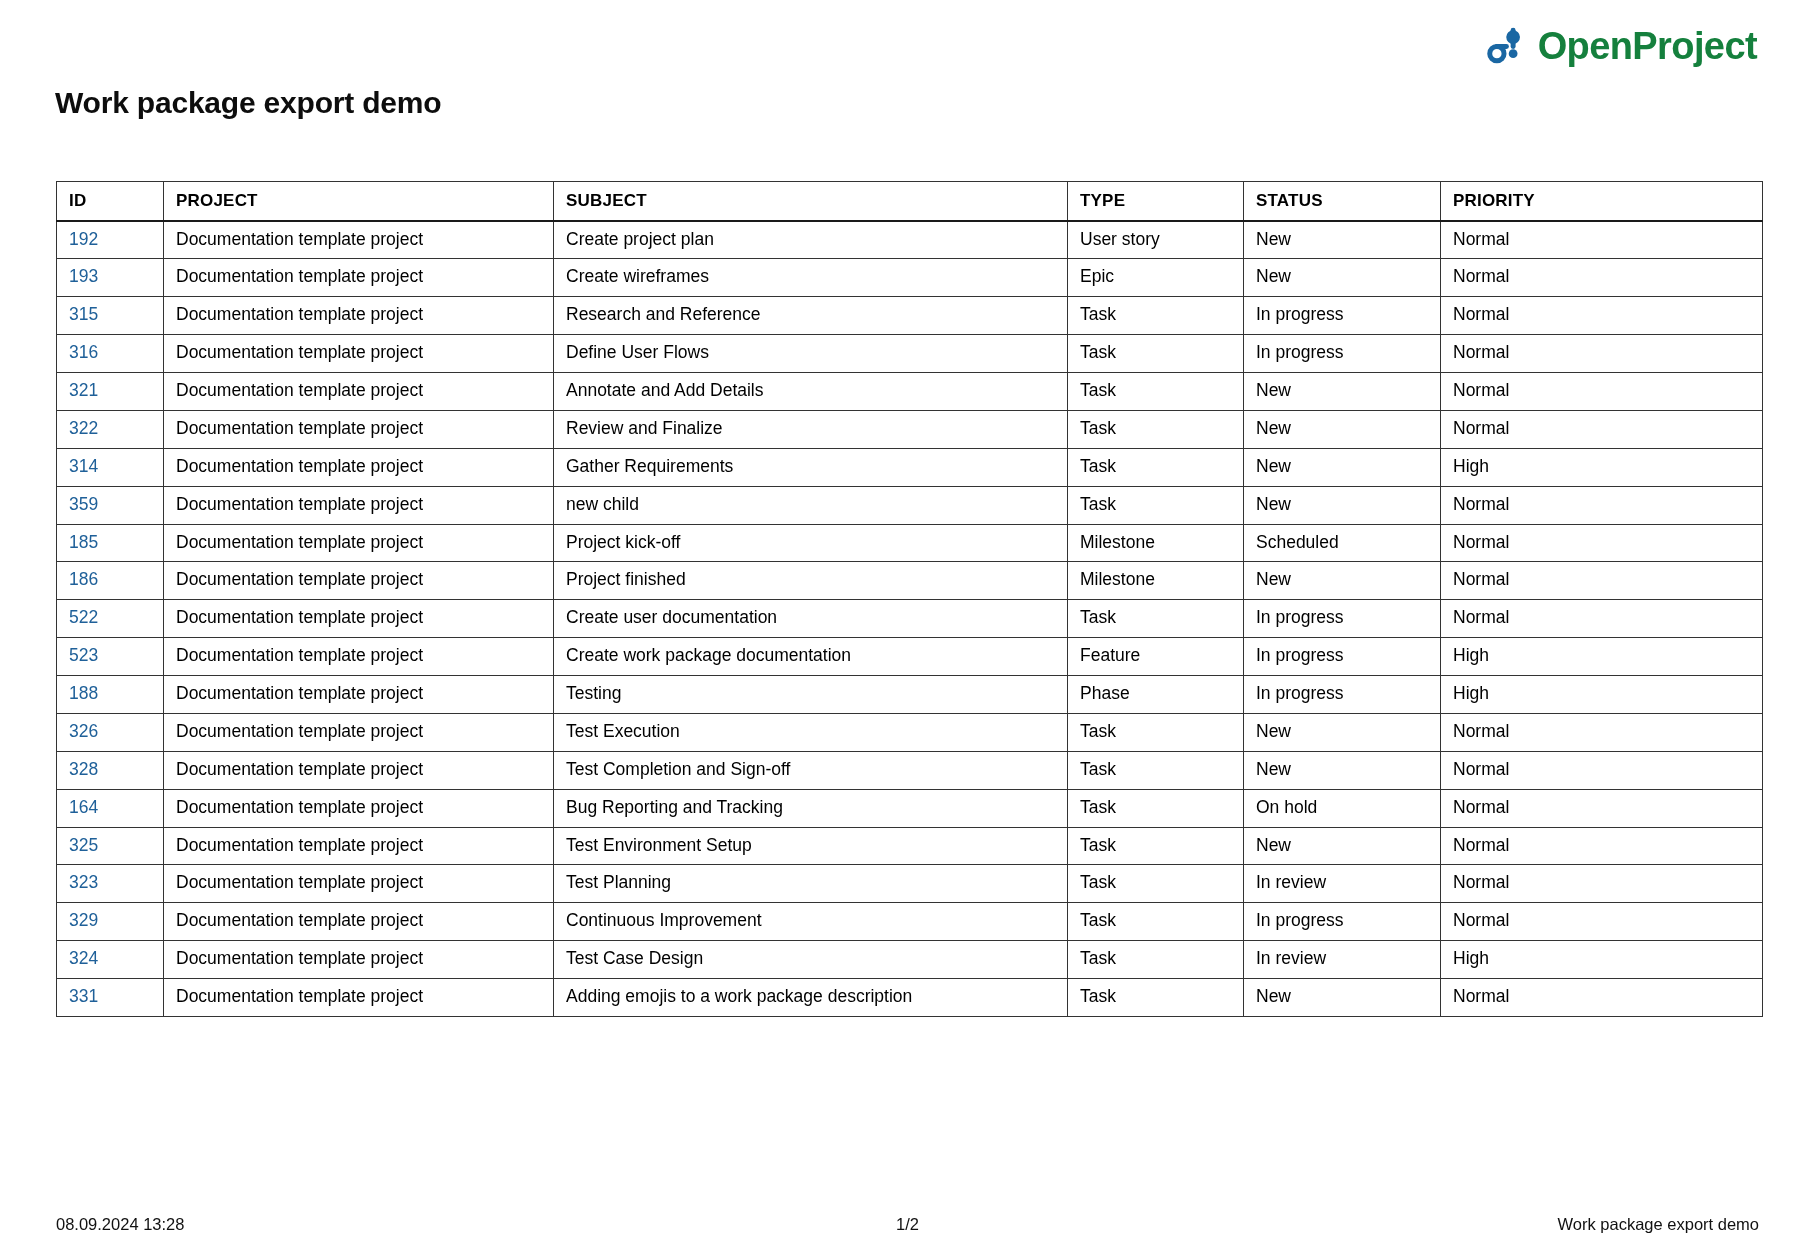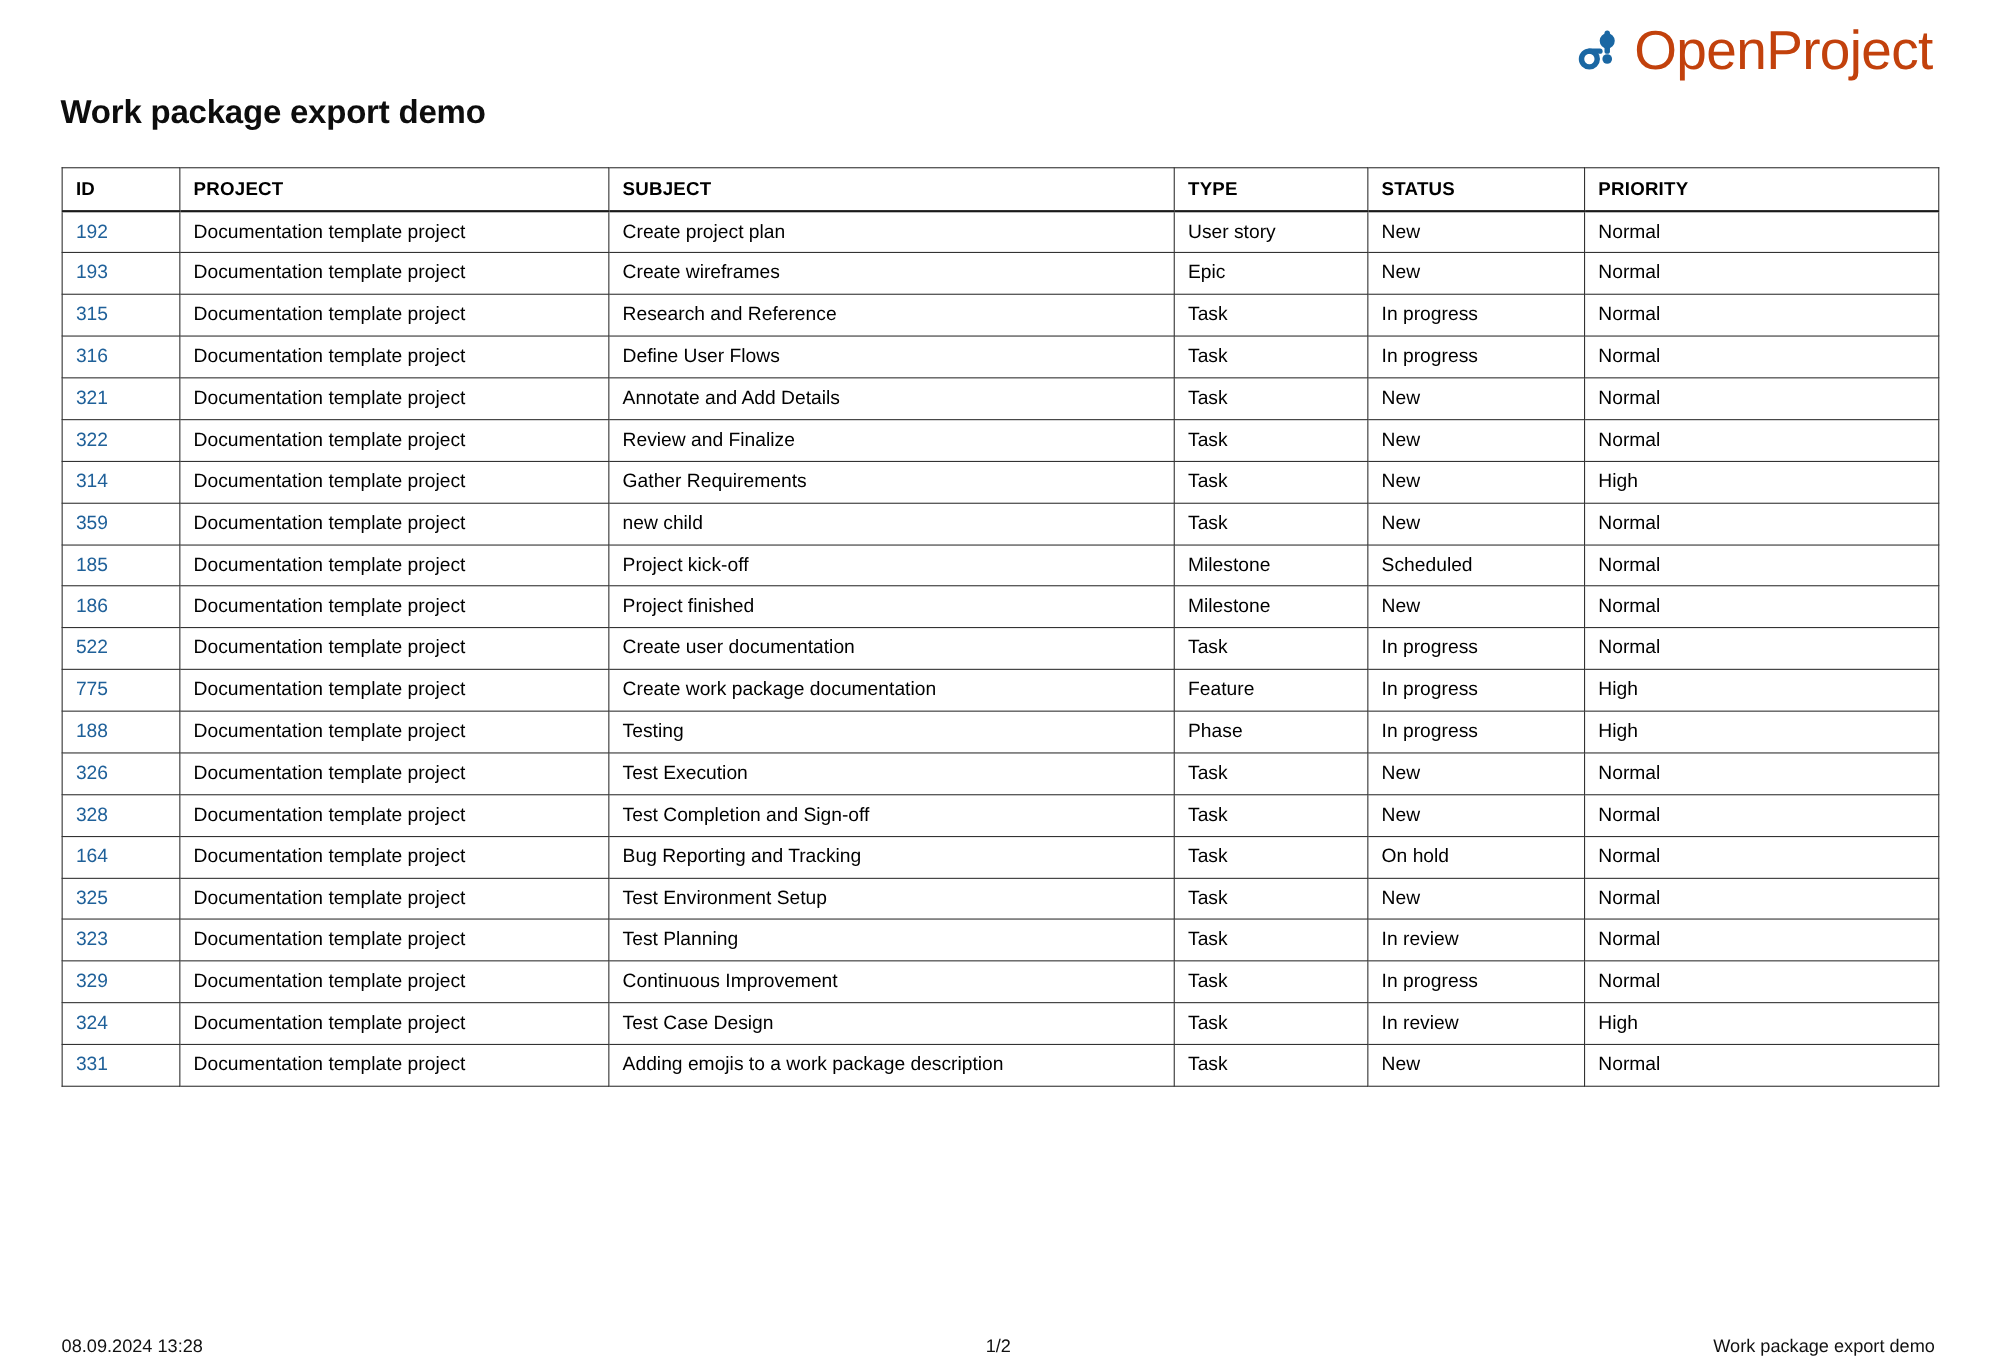--- a/index.html
+++ b/index.html
@@ -34,44 +34,44 @@
     align-items: center;
     gap: 12px;
   }
   .brand-mark {
     display: block;
     width: 42px;
     height: 42px;
   }
   .brand-wordmark {
     font-family: "Liberation Sans", sans-serif;
-    font-size: 50px;
-    font-weight: 400;
+    font-size: 38px;
+    font-weight: 700;
     letter-spacing: -0.6px;
-    color: #c2410c;
+    color: #15803d;
     line-height: 1;
     white-space: nowrap;
   }
 
   
   .doc-title {
     position: absolute;
     top: 86px;
     left: 55px;
     font-size: 30px;
     font-weight: 700;
     letter-spacing: -0.2px;
     color: #0d0d0d;
     margin: 0;
   }
 
   
   .table-wrap {
     position: absolute;
-    top: 152px;
+    top: 181px;
     left: 56px;
     width: 1706px;
   }
   table.wp-table {
     width: 100%;
     border-collapse: collapse;
     table-layout: fixed;
     font-size: 17.5px;
   }
   table.wp-table th,
@@ -251,21 +251,21 @@
         </tr>
         <tr>
           <td class="cell-id">522</td>
           <td>Documentation template project</td>
           <td>Create user documentation</td>
           <td>Task</td>
           <td>In progress</td>
           <td>Normal</td>
         </tr>
         <tr>
-          <td class="cell-id">775</td>
+          <td class="cell-id">523</td>
           <td>Documentation template project</td>
           <td>Create work package documentation</td>
           <td>Feature</td>
           <td>In progress</td>
           <td>High</td>
         </tr>
         <tr>
           <td class="cell-id">188</td>
           <td>Documentation template project</td>
           <td>Testing</td>

